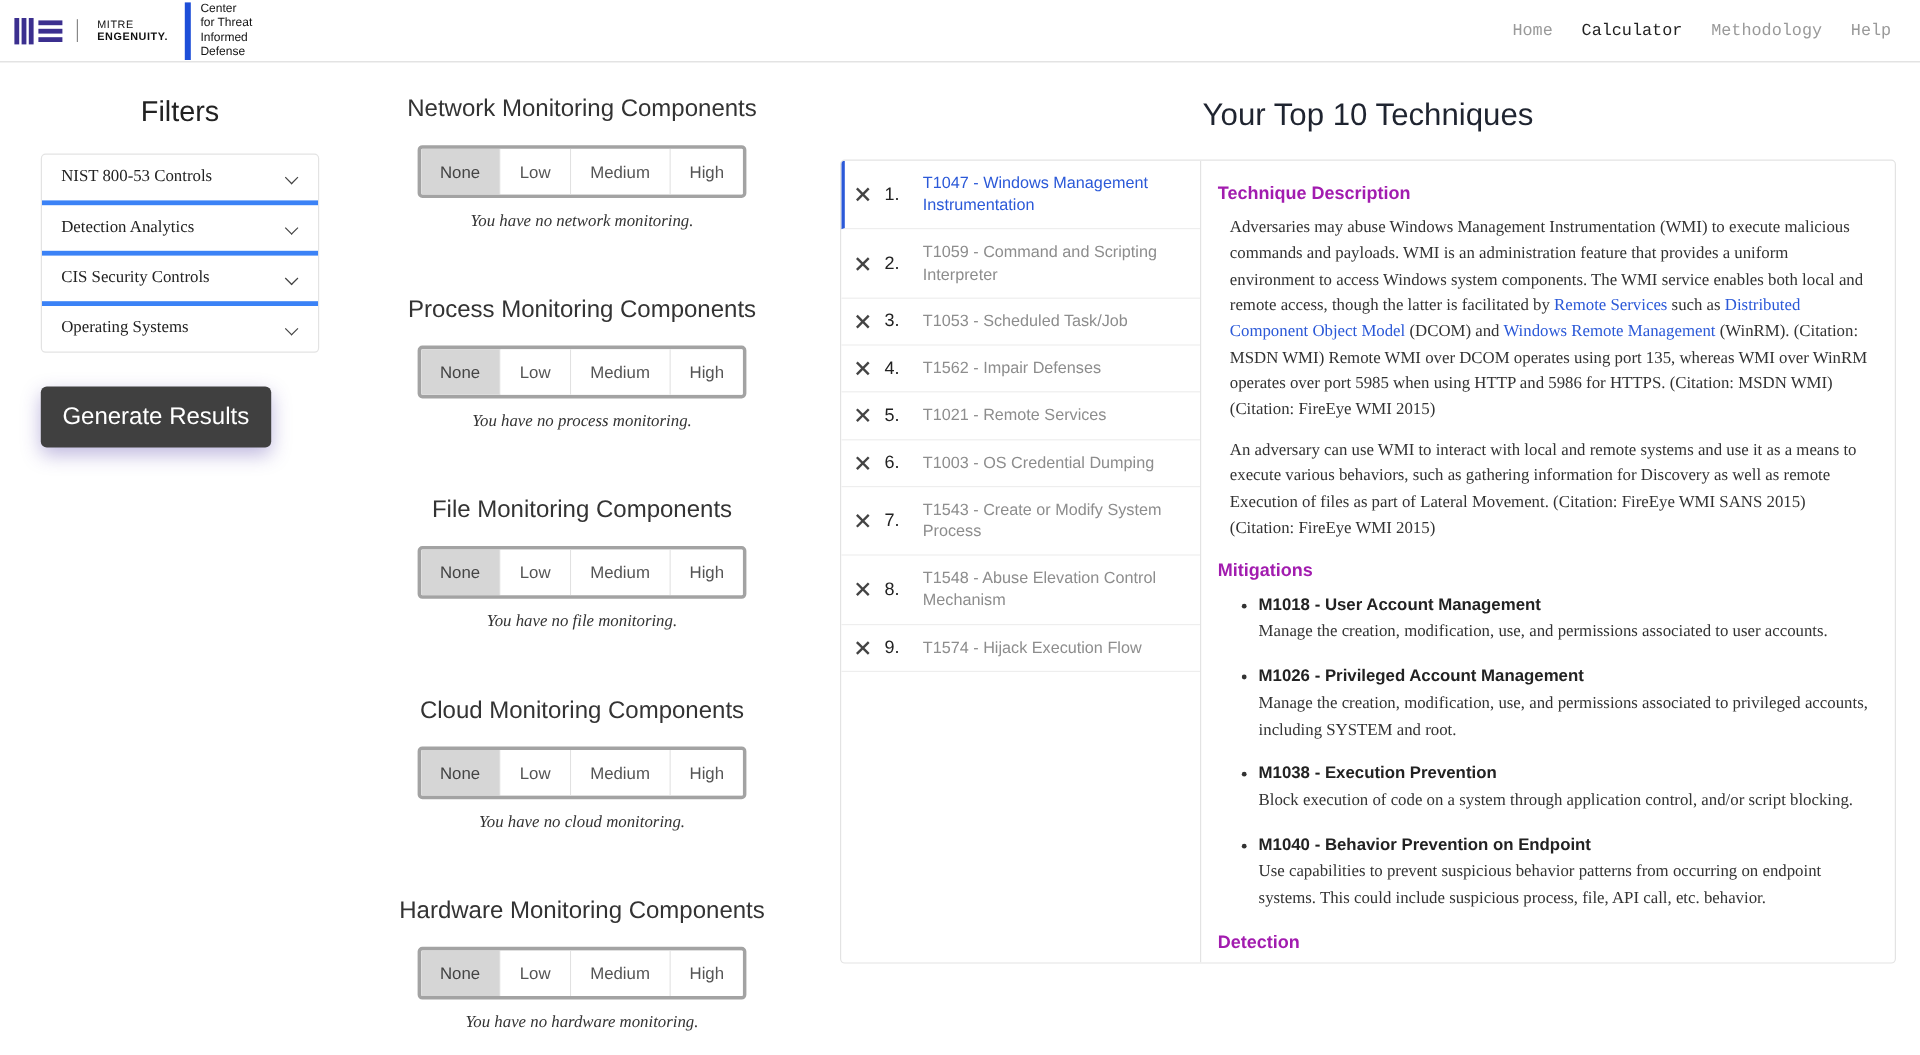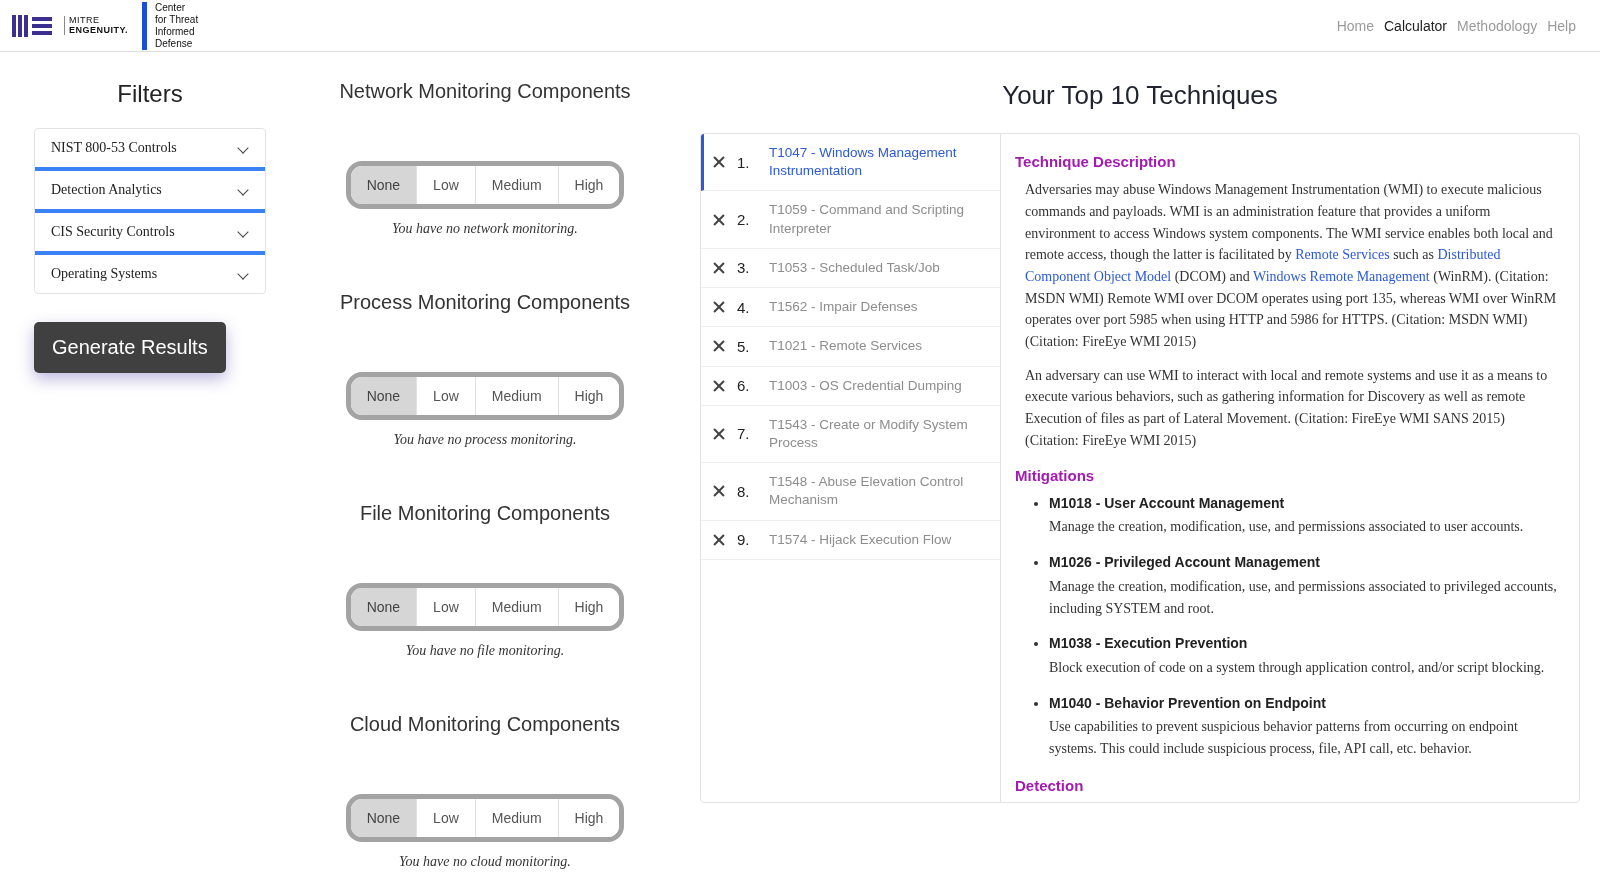--- a/index.html
+++ b/index.html
@@ -36,37 +36,37 @@
   .logo-lines span {
     display:block; width:20px; height:4px; background:#3b2f8f;
   }
   .logo-text {
     font-family: Arial, sans-serif;
     font-size: 9px;
     letter-spacing: 0.5px;
     color:#111;
     line-height:1.1;
     border-left:1px solid #888;
-    padding-left:4px;
+    padding-left:16px;
     margin-left:4px;
   }
   .logo-text .l1 { font-weight:400; }
   .logo-text .l2 { font-weight:700; }
   .logo-text2 {
     font-family: Arial, sans-serif;
     font-size: 10px;
     line-height:1.2;
     border-left:5px solid #1d4ed8;
     padding-left:8px;
     margin-left:6px;
     color:#111;
   }
   nav.topnav {
-    display:flex; gap:10px;
-    font-family: Liberation Sans, sans-serif;
+    display:flex; gap:24px;
+    font-family: Liberation Mono, monospace;
     font-size: 14px;
     color:#888;
   }
   nav.topnav a {
     color:#9a9a9a; text-decoration:none; cursor:pointer;
   }
   nav.topnav a.active { color:#222; font-weight:500; }
 
   
   .page {
@@ -129,24 +129,23 @@
   .mon-group { text-align:center; margin-bottom: 54px; }
   .mon-group h3 {
     font-family: Arial, sans-serif;
     font-weight:400;
     font-size: 20px;
     color:#333;
     margin-bottom: 18px;
   }
   .seg {
     display:inline-flex;
-    border:5px solid #a3a3a3;
-    border-radius:16px;
+    border:3px solid #a3a3a3;
+    border-radius:4px;
     overflow:hidden;
-    margin-top:40px;
   }
   .seg button {
     background:#fff;
     border:none;
     border-right:1px solid #e1e1e1;
     padding: 11px 16px;
     font-family: Arial, sans-serif;
     font-size: 14px;
     color:#555;
     cursor:pointer;

